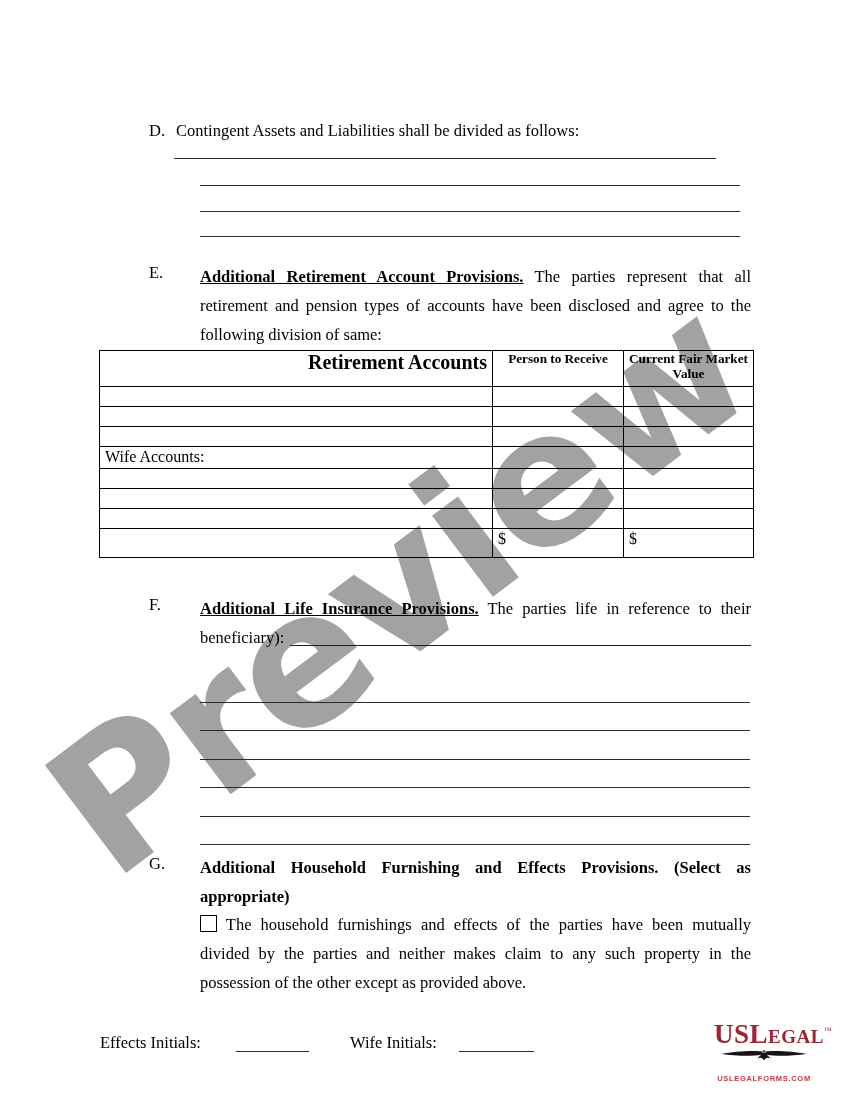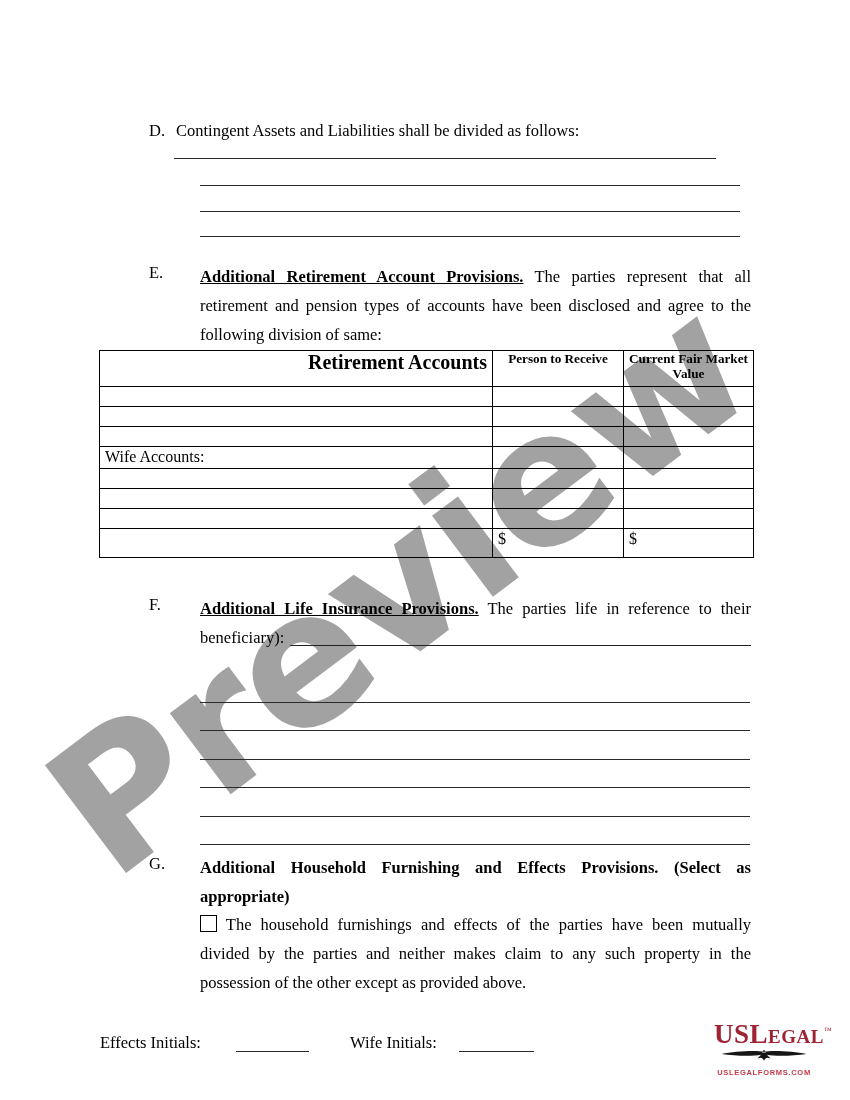--- a/index.html
+++ b/index.html
@@ -28,21 +28,21 @@
   .h1{font-size:20px;font-weight:bold;text-align:right;padding-top:3px;}
   .h2{font-size:13.2px;font-weight:bold;text-align:center;line-height:15px;padding-top:3px;}
   .dol{font-size:15.5px;}
   .dol-sm{font-size:13px;line-height:15px;}
   .footer-label{font-size:16.5px;}
   .logo{width:100px;text-align:center;line-height:1;}
   .logo-brand{font-family:"Liberation Serif",serif;font-weight:bold;font-variant:small-caps;
       font-size:27px;letter-spacing:0.5px;}
   .logo-tm{font-size:8px;vertical-align:10px;font-variant:normal;}
   .logo-site{font-family:"Liberation Sans",sans-serif;font-size:7.5px;font-weight:bold;
-      letter-spacing:0.7px;margin-top:4px;}
+      letter-spacing:0.7px;margin-top:10px;}
 </style>
 </head>
 <body>
 
 <div class="page">
 
   <div class="watermark">Preview</div>
 
   <div class="content">
 

